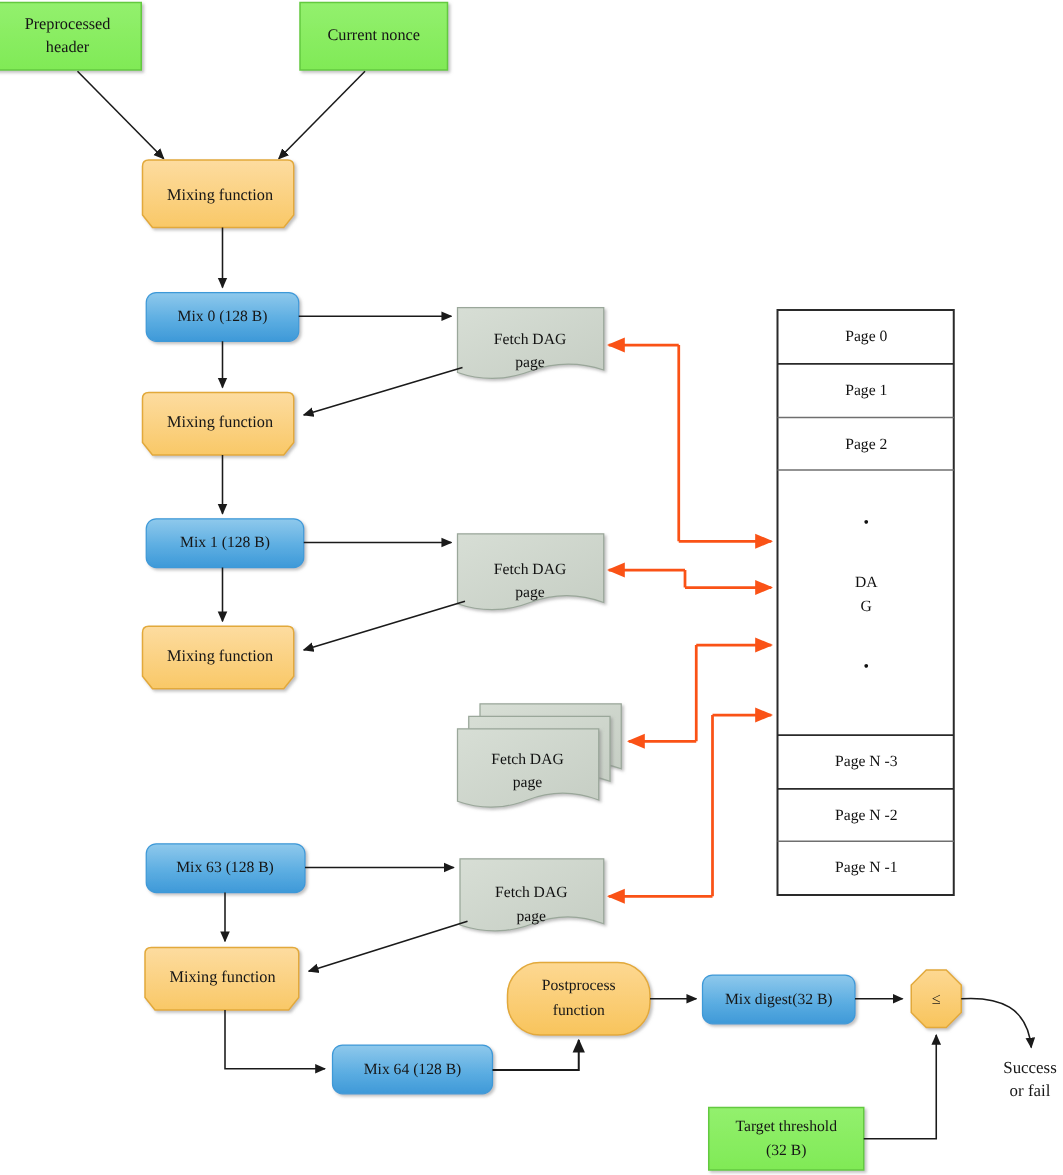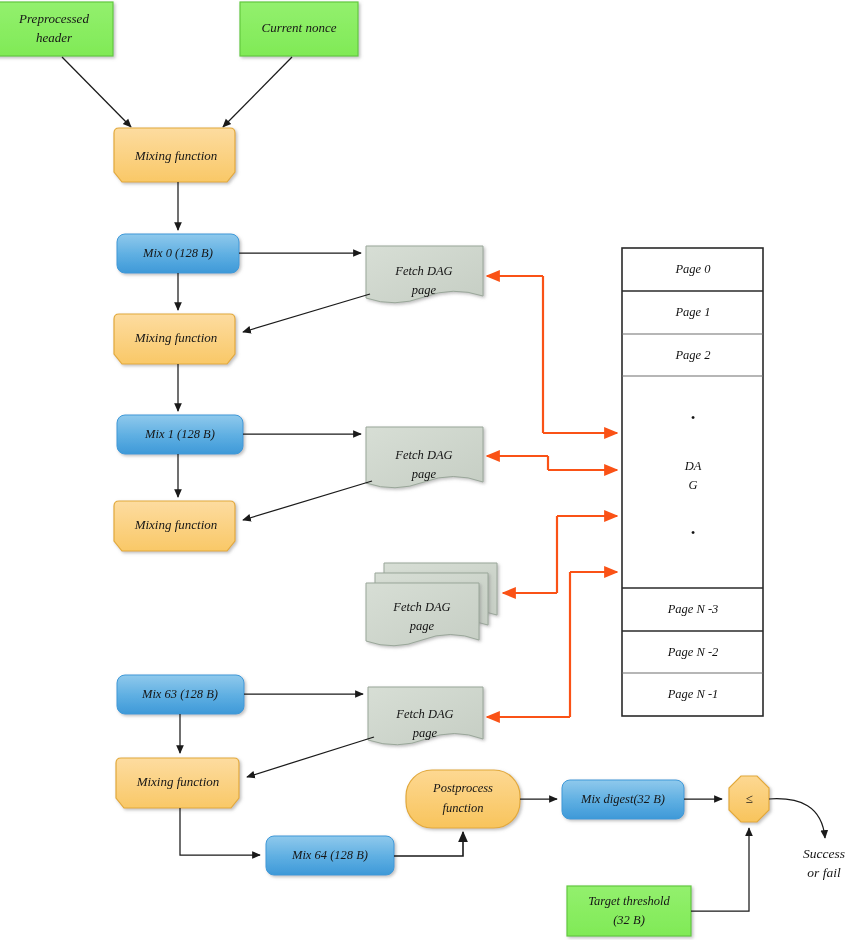--- a/index.html
+++ b/index.html
@@ -1,18 +1,18 @@
 <!DOCTYPE html>
 <html><head>
 <meta charset="utf-8">
 <style>
   html,body{margin:0;padding:0;background:#ffffff;}
   body{width:850px;height:940px;overflow:hidden;
        font-family:"Liberation Serif","DejaVu Serif",serif;}
-  #stage{position:relative;width:850px;height:940px;background:#fff;font-style:italic;}
+  #stage{position:relative;width:850px;height:940px;background:#fff;}
   svg{display:block;}
   .nodetext{font-family:"Liberation Serif","DejaVu Serif",serif;
             font-size:13px;fill:#161616;text-anchor:middle;dominant-baseline:middle;}
   .nodetext.sm{font-size:12.5px;}
   .pagetext{font-family:"Liberation Serif","DejaVu Serif",serif;
             font-size:12.5px;fill:#111;text-anchor:middle;dominant-baseline:middle;}
   .outtext{font-family:"Liberation Serif","DejaVu Serif",serif;
            font-size:13.5px;fill:#161616;text-anchor:middle;dominant-baseline:middle;}
   .opsym{font-family:"Liberation Serif","DejaVu Serif",serif;
          font-size:13px;fill:#1a1a1a;text-anchor:middle;dominant-baseline:middle;}

